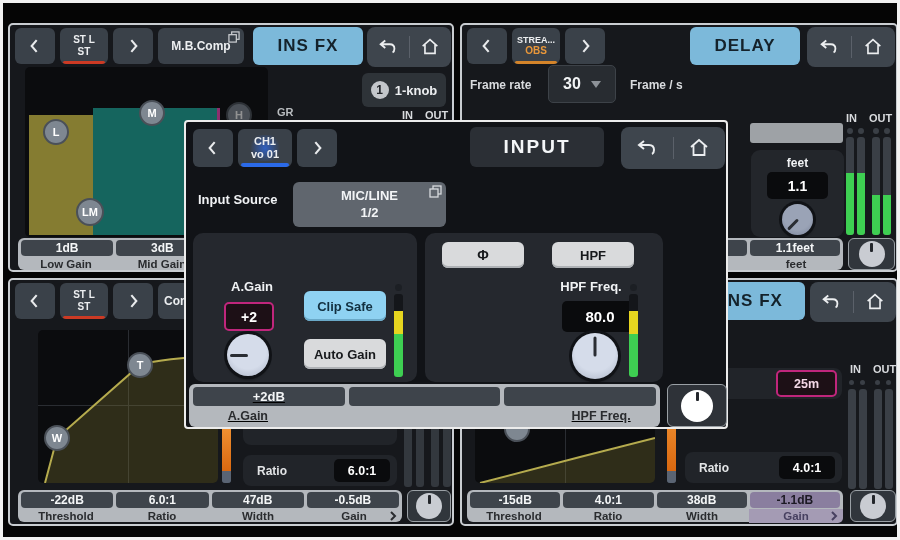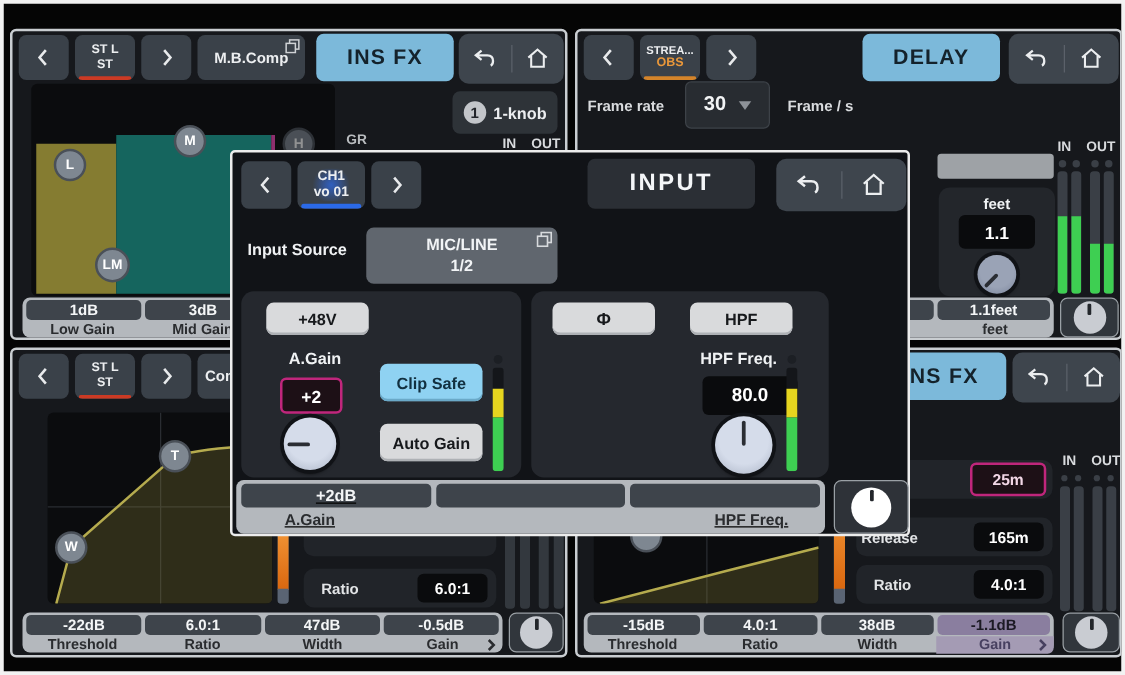--- a/index.html
+++ b/index.html
@@ -349,26 +349,20 @@
       <div class="fill" style="top:43%; height:50%;"></div>
       <div class="tail"></div>
     </div>
 
     <div class="param-row" style="left:223px; top:88px; width:157px; height:31px;">
       <span class="plabel"></span>
       <div class="vbox" style="right:5px; top:2px; width:61px; height:27px; font-size:12.5px; border:2px solid #c0267c; background:#1d1016; color:#f2d7e6;">
           <span>25m</span>
         </div>
     </div>
-    <div class="param-row" style="left:223px; top:134px; width:157px; height:31px;">
-      <span class="plabel" style="margin-left:4px;">Release</span>
-      <div class="vbox" style="right:7px; top:4px; width:56px; height:23px; font-size:12.5px;">
-          <span>165m</span>
-        </div>
-    </div>
     <div class="param-row" style="left:223px; top:172px; width:157px; height:31px;">
       <span class="plabel">Ratio</span>
       <div class="vbox" style="right:7px; top:4px; width:56px; height:23px; font-size:12.5px;">
           <span>4.0:1</span>
         </div>
     </div>
 
     <div class="m-label" style="left:388px; top:83px;">IN</div>
     <div class="m-label" style="left:411px; top:83px;">OUT</div>
     <div class="m-dot" style="left:387px; top:100px; width:5px; height:5px;"></div>
@@ -441,23 +435,20 @@
     <div style="position:absolute; left:107px; top:60px; width:153px; height:45px; background:#60666e; border-radius:6px; display:flex; flex-direction:column; align-items:center; justify-content:center; color:#f2f4f6; font-size:13px; font-weight:bold; line-height:1.3;">
       <span>MIC/LINE</span>
       <span>1/2</span>
       <svg class="copy-ic" width="13" height="13" viewBox="0 0 13 13">
           <rect x="4" y="1" width="8" height="8" fill="none" stroke="#d7dadd" stroke-width="1.3"></rect>
           <rect x="1" y="4" width="8" height="8" fill="#60666e" stroke="#d7dadd" stroke-width="1.3"></rect>
         </svg>
     </div>
 
     <div class="sect" style="left:7px; top:111px; width:224px; height:149px;"></div>
-    <div class="lightbtn" style="left:27px; top:120px; width:82px; height:26px;">
-        <span>+48V</span>
-      </div>
     <div class="wlabel" style="left:26px; top:157px; width:80px;">A.Gain</div>
     <div class="vbox" style="left:38px; top:180px; width:50px; height:29px; font-size:14px; border:2px solid #c0267c; background:#1d1016;">
         <span>+2</span>
       </div>
     <div class="knob" style="left:41px; top:212px; width:42px; height:42px;">
         <div class="ptr" style="transform:rotate(180deg);"></div>
       </div>
     <div class="cyanbtn" style="left:118px; top:169px; width:82px; height:30px;">
         <span>Clip Safe</span>
       </div>

